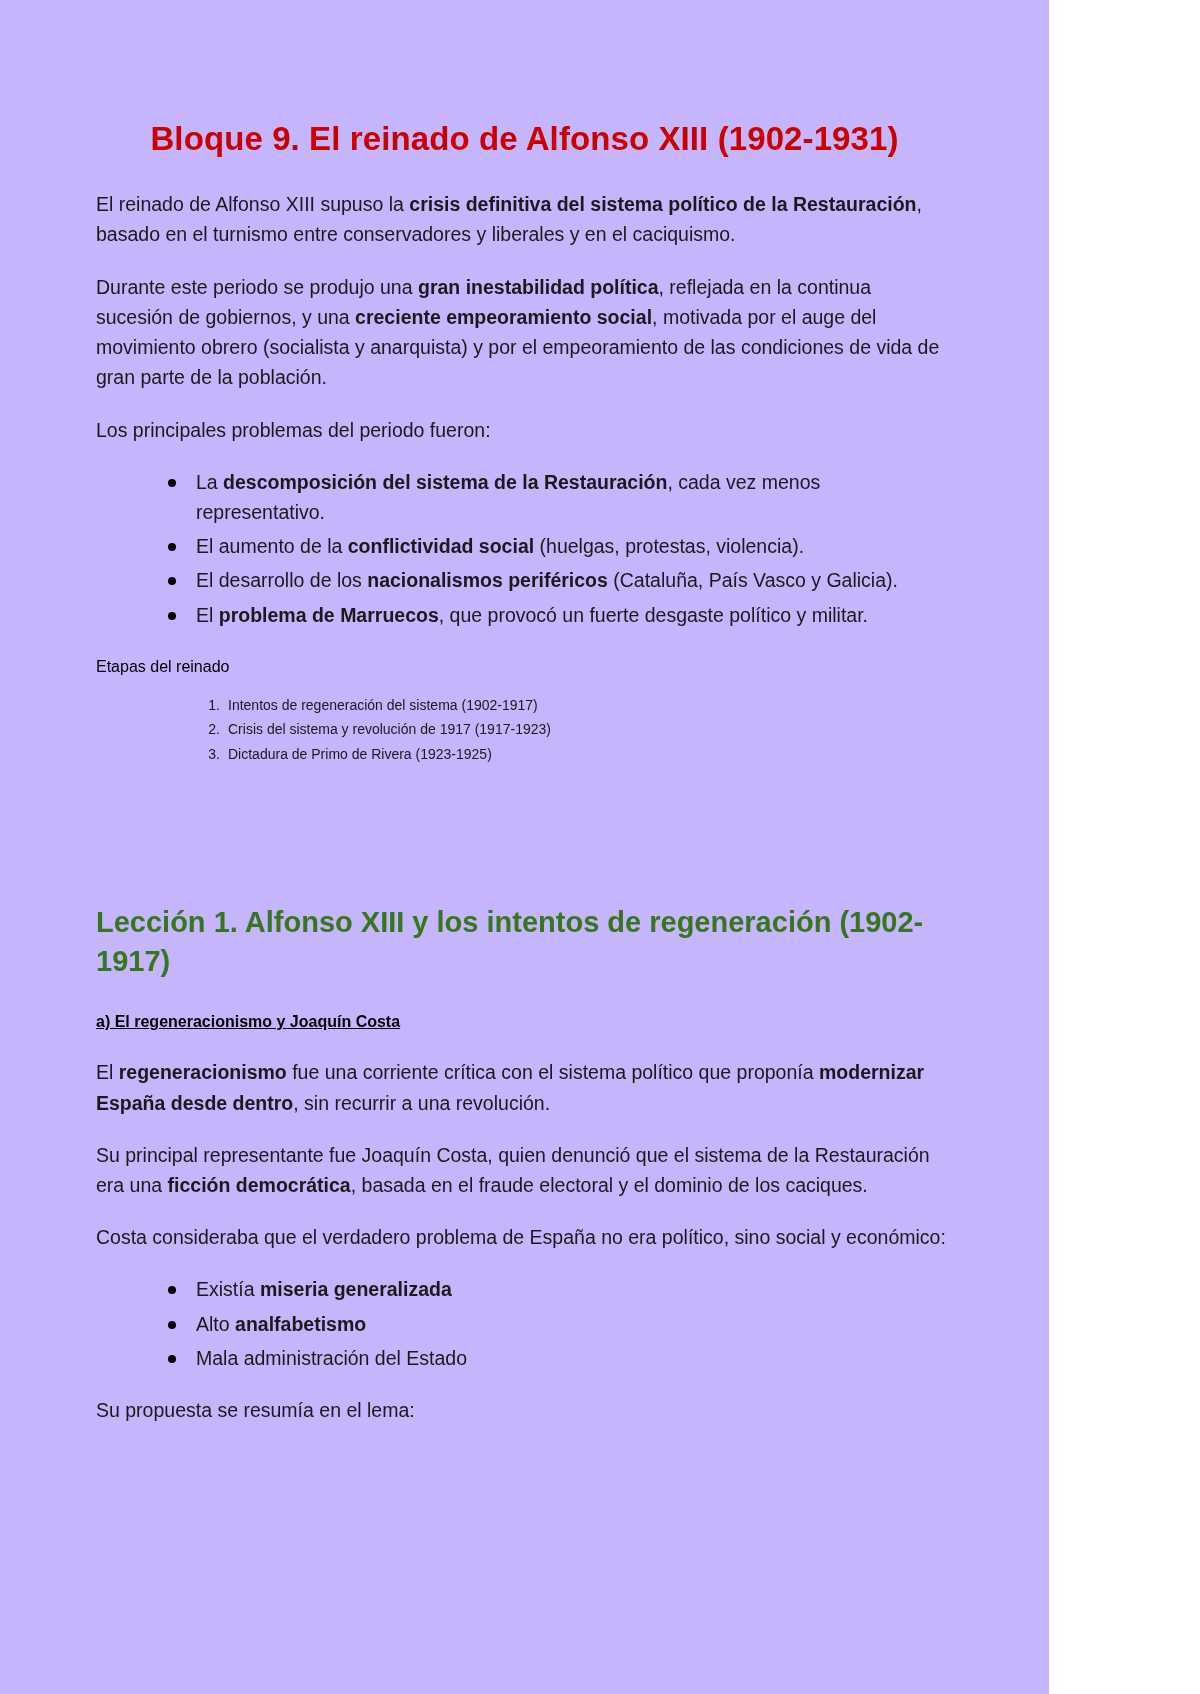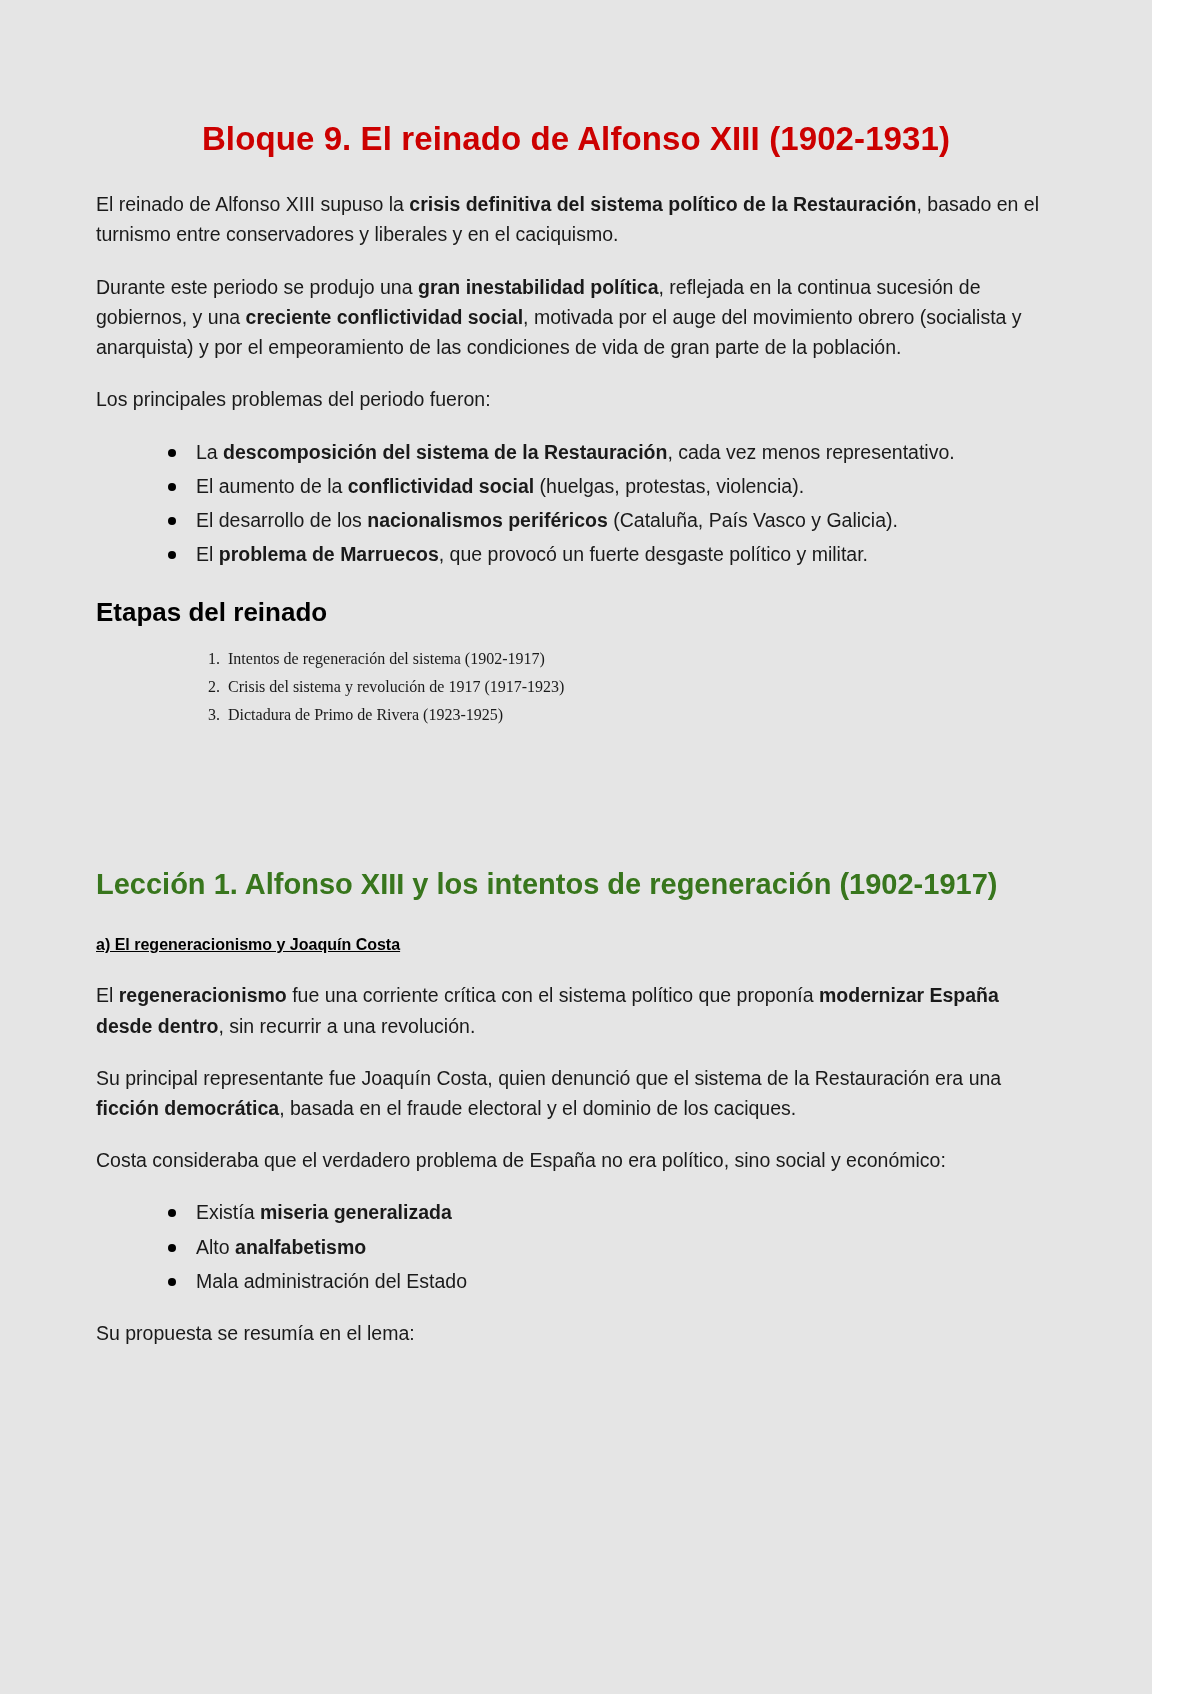--- a/index.html
+++ b/index.html
@@ -7,25 +7,25 @@
     padding: 0;
     background: #ffffff;
   }
   body {
     width: 1200px;
     min-height: 1694px;
     font-family: "Liberation Sans", sans-serif;
     color: #000000;
   }
   .page {
-    width: 1152px;
+    width: 1049px;
     min-height: 1694px;
     box-sizing: border-box;
     padding: 118px 96px 60px 96px;
-    background: #e5e5e5;
+    background: #c4b5fd;
   }
   h1.doc-title {
     color: #cc0000;
     font-size: 33px;
     line-height: 1.25;
     font-weight: bold;
     text-align: center;
     margin: 0 0 30px 0;
     letter-spacing: 0.1px;
   }
@@ -62,40 +62,39 @@
     background: #000;
     border-radius: 50%;
   }
   ol.numbered {
     margin: 0 0 22px 0;
     padding-left: 100px;
     list-style: none;
     counter-reset: li;
   }
   ol.numbered li {
-    font-size: 16px;
+    font-size: 14px;
     line-height: 1.6;
     margin: 0 0 2px 0;
     position: relative;
     padding-left: 32px;
     counter-increment: li;
     color: #1a1a1a;
-    font-family: Liberation Serif, serif;
   }
   ol.numbered li:before {
     content: counter(li) ".";
     position: absolute;
     left: 0;
     top: 0;
     width: 24px;
     text-align: right;
   }
   h2.section-heading {
-    font-size: 26px;
-    font-weight: bold;
+    font-size: 16px;
+    font-weight: normal;
     margin: 28px 0 18px 0;
     color: #000;
   }
   h2.lesson-title {
     color: #38761d;
     font-size: 29px;
     line-height: 1.35;
     font-weight: bold;
     margin: 74px 0 32px 0;
   }
@@ -114,21 +113,21 @@
 
 <div class="page">
 
   <h1 class="doc-title">Bloque 9. El reinado de Alfonso XIII (1902-1931)</h1>
 
   <p class="para">
     <span>El reinado de Alfonso XIII supuso la </span><strong>crisis definitiva del sistema político de la Restauración</strong><span>, basado en el turnismo entre conservadores y liberales y en el caciquismo.</span>
   </p>
 
   <p class="para">
-    <span>Durante este periodo se produjo una </span><strong>gran inestabilidad política</strong><span>, reflejada en la continua sucesión de gobiernos, y una </span><strong>creciente conflictividad social</strong><span>, motivada por el auge del movimiento obrero (socialista y anarquista) y por el empeoramiento de las condiciones de vida de gran parte de la población.</span>
+    <span>Durante este periodo se produjo una </span><strong>gran inestabilidad política</strong><span>, reflejada en la continua sucesión de gobiernos, y una </span><strong>creciente empeoramiento social</strong><span>, motivada por el auge del movimiento obrero (socialista y anarquista) y por el empeoramiento de las condiciones de vida de gran parte de la población.</span>
   </p>
 
   <p class="para">Los principales problemas del periodo fueron:</p>
 
   <ul class="bullets">
     <li>
       <span>La </span><strong>descomposición del sistema de la Restauración</strong><span>, cada vez menos representativo.</span>
     </li>
     <li>
       <span>El aumento de la </span><strong>conflictividad social</strong><span> (huelgas, protestas, violencia).</span>

